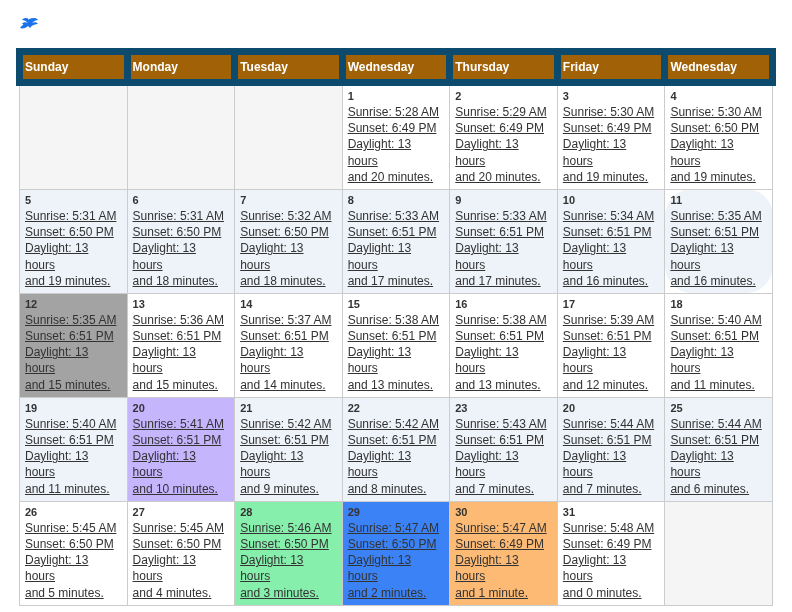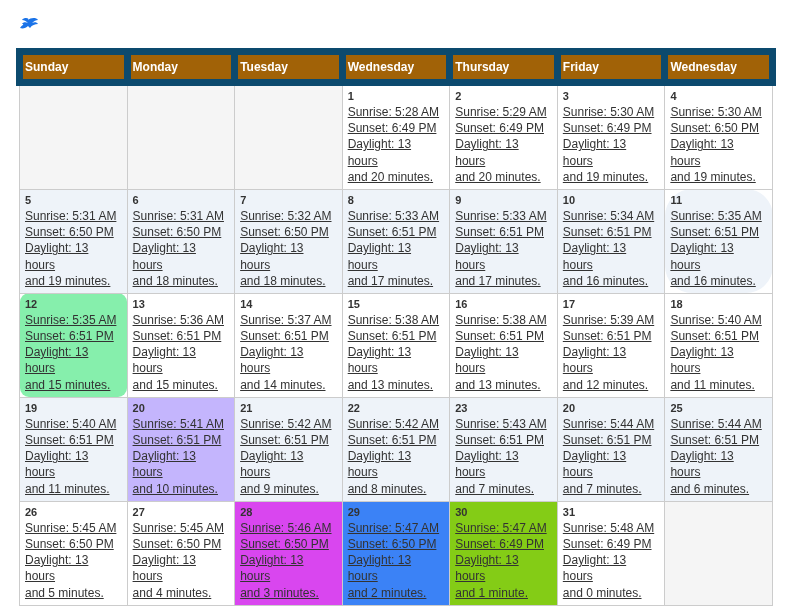--- a/index.html
+++ b/index.html
@@ -166,21 +166,21 @@
         <td style="background: rgb(238, 243, 249);">
           <div class="day-number">10</div>
           <div class="day-info">Sunrise: 5:34 AM<br>Sunset: 6:51 PM<br>Daylight: 13 hours<br>and 16 minutes.</div>
         </td>
         <td style="background: rgb(238, 243, 249); border-radius: 27px;">
           <div class="day-number">11</div>
           <div class="day-info">Sunrise: 5:35 AM<br>Sunset: 6:51 PM<br>Daylight: 13 hours<br>and 16 minutes.</div>
         </td>
       </tr>
       <tr>
-        <td style="background: #86efac; border-radius: 9px;">
+        <td style="background: #a3a3a3;">
           <div class="day-number">12</div>
           <div class="day-info">Sunrise: 5:35 AM<br>Sunset: 6:51 PM<br>Daylight: 13 hours<br>and 15 minutes.</div>
         </td>
         <td style="background: rgb(255, 255, 255);">
           <div class="day-number">13</div>
           <div class="day-info">Sunrise: 5:36 AM<br>Sunset: 6:51 PM<br>Daylight: 13 hours<br>and 15 minutes.</div>
         </td>
         <td style="background: rgb(255, 255, 255);">
           <div class="day-number">14</div>
           <div class="day-info">Sunrise: 5:37 AM<br>Sunset: 6:51 PM<br>Daylight: 13 hours<br>and 14 minutes.</div>
@@ -234,29 +234,29 @@
       </tr>
       <tr>
         <td style="background: rgb(255, 255, 255);">
           <div class="day-number">26</div>
           <div class="day-info">Sunrise: 5:45 AM<br>Sunset: 6:50 PM<br>Daylight: 13 hours<br>and 5 minutes.</div>
         </td>
         <td style="background: rgb(255, 255, 255);">
           <div class="day-number">27</div>
           <div class="day-info">Sunrise: 5:45 AM<br>Sunset: 6:50 PM<br>Daylight: 13 hours<br>and 4 minutes.</div>
         </td>
-        <td style="background: #d946ef;">
+        <td style="background: #86efac;">
           <div class="day-number">28</div>
           <div class="day-info">Sunrise: 5:46 AM<br>Sunset: 6:50 PM<br>Daylight: 13 hours<br>and 3 minutes.</div>
         </td>
         <td style="background: #3b82f6;">
           <div class="day-number">29</div>
           <div class="day-info">Sunrise: 5:47 AM<br>Sunset: 6:50 PM<br>Daylight: 13 hours<br>and 2 minutes.</div>
         </td>
-        <td style="background: #84cc16;">
+        <td style="background: #fdba74;">
           <div class="day-number">30</div>
           <div class="day-info">Sunrise: 5:47 AM<br>Sunset: 6:49 PM<br>Daylight: 13 hours<br>and 1 minute.</div>
         </td>
         <td style="background: rgb(255, 255, 255);">
           <div class="day-number">31</div>
           <div class="day-info">Sunrise: 5:48 AM<br>Sunset: 6:49 PM<br>Daylight: 13 hours<br>and 0 minutes.</div>
         </td>
         <td class="empty"></td>
       </tr>
     </tbody>

